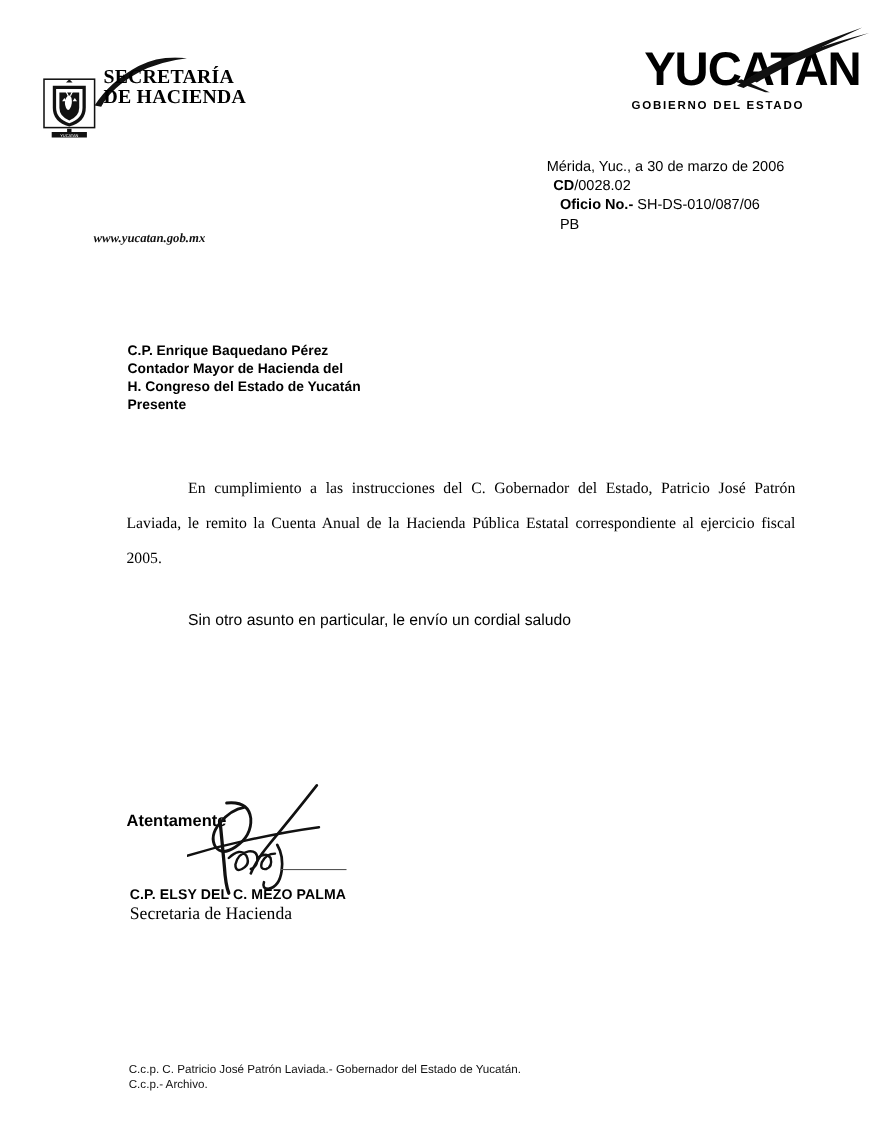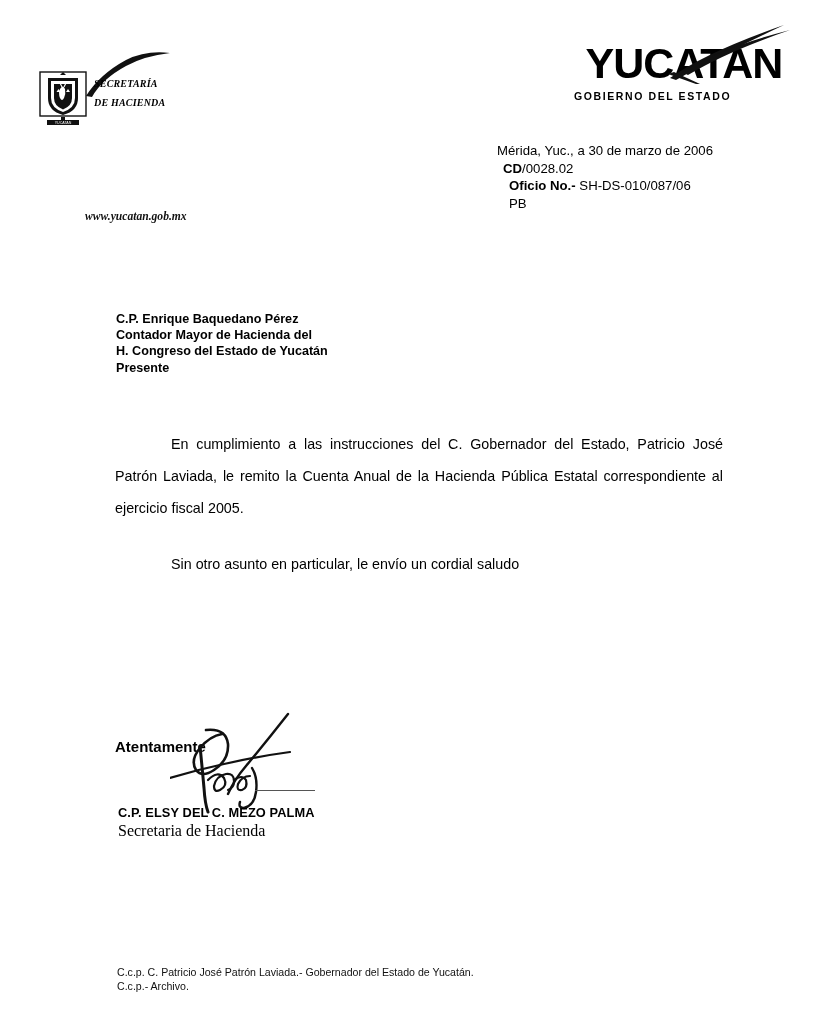--- a/index.html
+++ b/index.html
@@ -40,25 +40,24 @@
   .swoosh {
     position: absolute;
     left: 46px;
     top: 0px;
     width: 110px;
     height: 46px;
   }
   .lh-secretaria {
     position: absolute;
     left: 56px;
-    top: 22px;
+    top: 8px;
     font-family: "Liberation Serif", serif;
-    font-style: italic;
-    font-weight: bold;
-    font-size: 10px;
+    font-weight: bold;
+    font-size: 18px;
     line-height: 19px;
     letter-spacing: 0.2px;
     white-space: pre-line;
   }
   .lh-address {
     position: absolute;
     left: 47px;
     top: 91px;
     font-family: "Liberation Serif", serif;
     font-style: italic;
@@ -154,21 +153,21 @@
   
   .body-area {
     position: absolute;
     left: 115px;
     top: 428px;
     width: 608px;
   }
   .para {
     text-align: justify;
     text-indent: 56px;
-    font-family: Liberation Sans, sans-serif;
+    font-family: Liberation Serif, serif;
     font-size: 14.3px;
     line-height: 32px;
     margin: 0 0 24px 0;
   }
   .para:last-child { margin-bottom: 0; }
   .closing {
     font-family: "Liberation Sans", sans-serif;
     font-size: 14.3px;
     line-height: 32px;
     text-indent: 56px;

